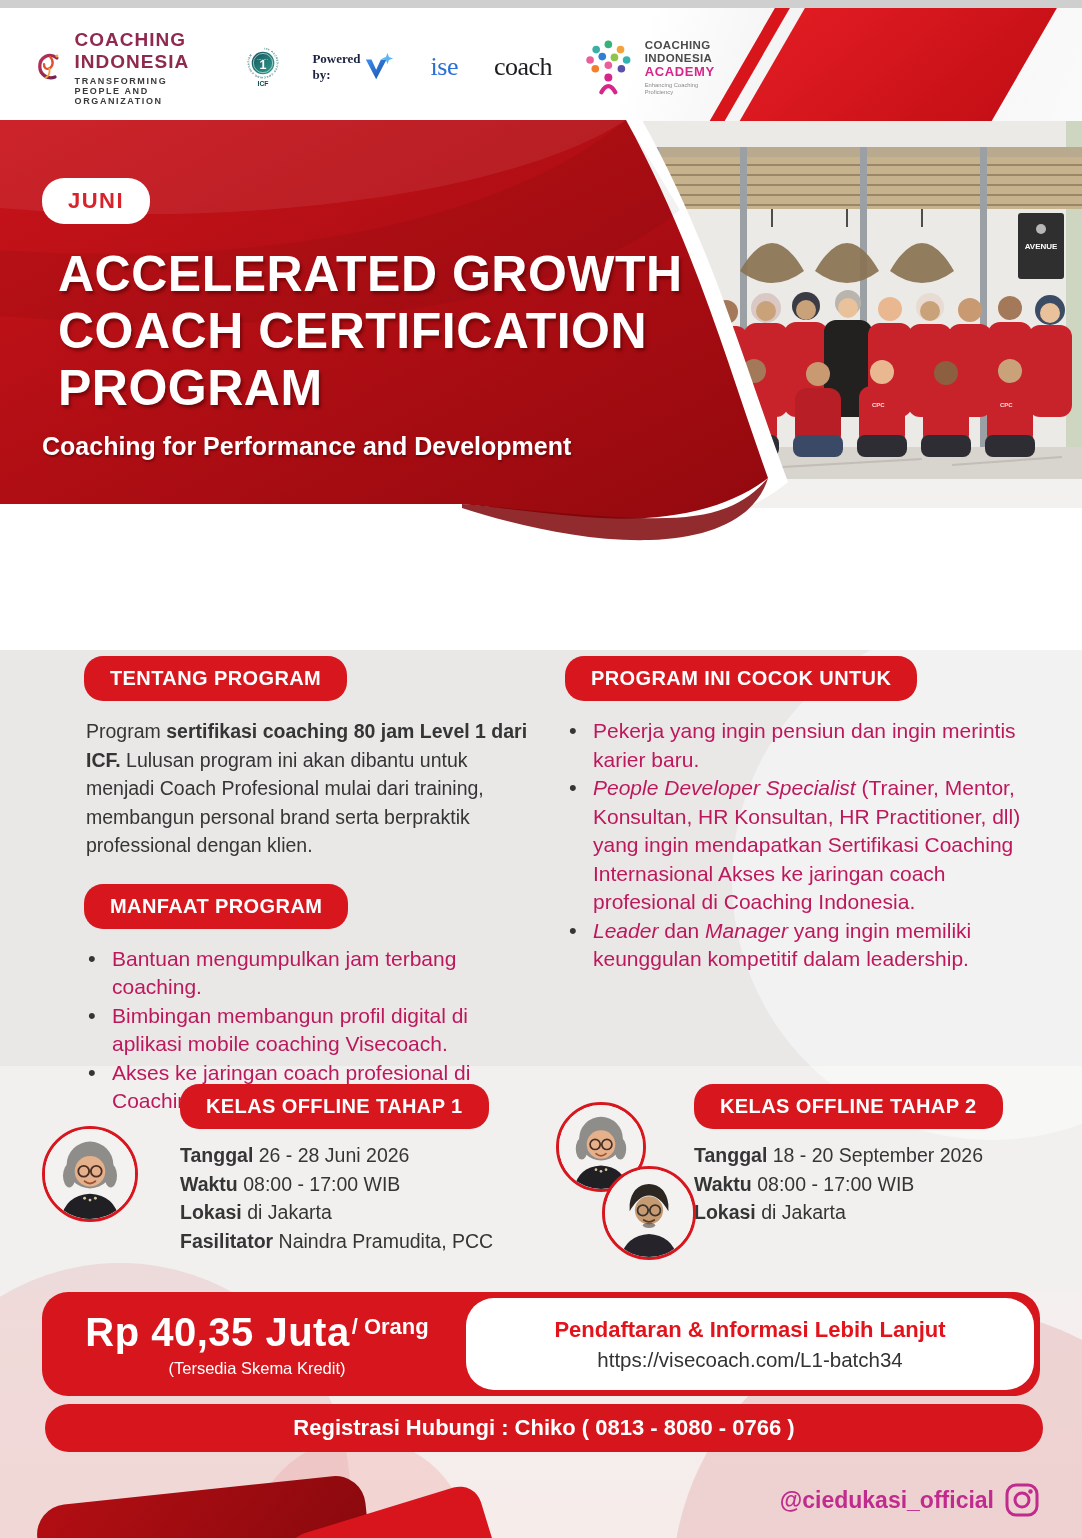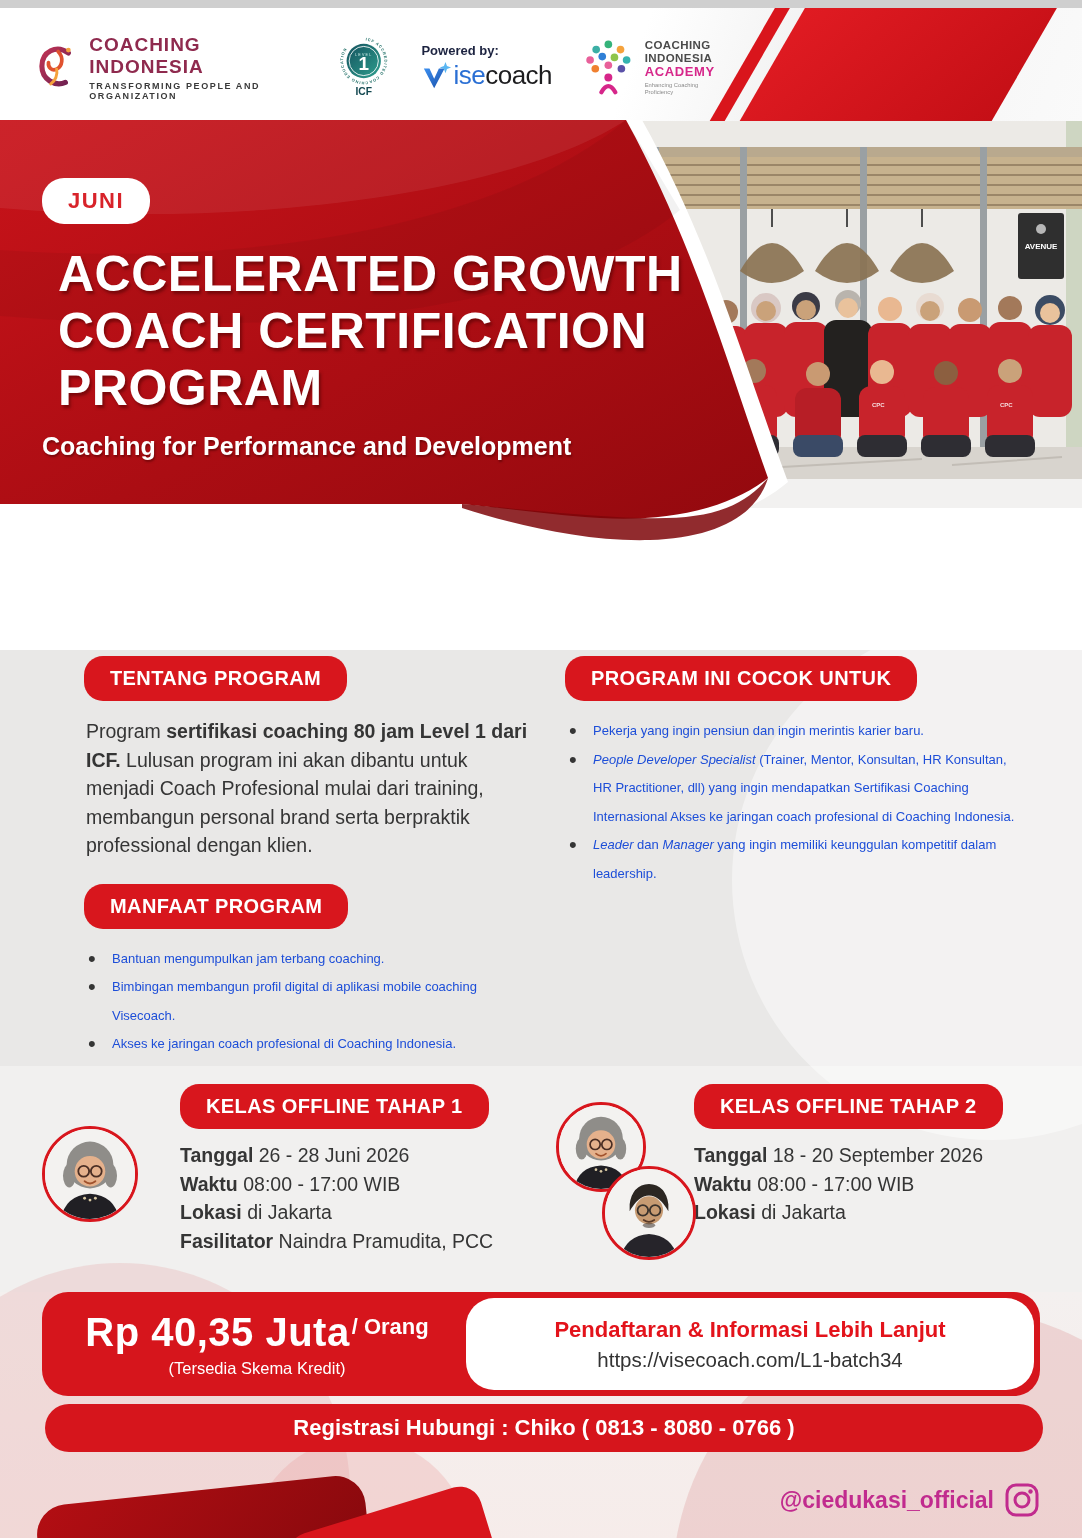--- a/index.html
+++ b/index.html
@@ -30,23 +30,23 @@
   .red-shape-2 { left:295px; top:1500px; width:200px; height:110px; border-radius:22px;
                  background:#d8151c; transform:rotate(-17deg); }
 
   
   .header { position:absolute; top:0; left:0; width:720px; height:118px;
             display:flex; align-items:center; gap:32px; padding-left:36px; z-index:5; }
   .brand { display:flex; align-items:center; gap:12px; }
   .brand-text { display:flex; flex-direction:column; gap:3px; }
   .brand-name { font-size:19px; font-weight:700; letter-spacing:1px; color:#8f2a4e; }
   .brand-tag  { font-size:9px; font-weight:700; letter-spacing:1.6px; color:#3a3a3a; }
-  .powered { display:flex; flex-direction:column; gap:2px; }
+  .powered { display:flex; align-items:center; gap:2px;font-family:Liberation Serif, serif; }
   .powered-label { font-size:13px; font-weight:700; color:#1c2340; }
-  .visecoach { display:flex; align-items:center; }
+  .visecoach { display:flex; align-items:center;gap:36px; }
   .vc-ise  { font-size:26px; font-weight:500; color:#2a6fd4; letter-spacing:-0.5px; }
   .vc-coach{ font-size:26px; font-weight:500; color:#1d1d1f; letter-spacing:-0.5px; }
   .academy { display:flex; align-items:center; gap:12px; }
   .academy-text { display:flex; flex-direction:column; line-height:1.12; }
   .ac-line { font-size:11.5px; font-weight:700; letter-spacing:.4px; color:#4a4a4a; }
   .ac-academy { font-size:13px; font-weight:800; letter-spacing:.6px; color:#d6268a; }
   .ac-tag { margin-top:3px; font-size:5.8px; color:#8a8a8a; }
 
   
   .hero-photo { position:absolute; top:112px; left:622px; width:460px; height:360px; z-index:1; }
@@ -68,21 +68,21 @@
   .i { font-style:italic; }
 
   
   .pill { display:inline-block; background:#d8161d; color:#ffffff; font-size:20px; font-weight:800;
           letter-spacing:.4px; padding:11px 26px; border-radius:19px; }
   .col-left  { position:absolute; top:648px; left:84px;  width:444px; z-index:4; }
   .col-right { position:absolute; top:648px; left:565px; width:460px; z-index:4; }
   .body-text { margin:16px 0 18px 2px; font-size:19.5px; line-height:28.5px; color:#353535; }
   .pill-2 { margin-top:6px; }
   .bullets { margin:16px 0 0 2px; list-style:none; }
-  .bullets li { position:relative; padding-left:26px; font-size:13px; line-height:28.5px; color:#1d4ed8; }
+  .bullets li { position:relative; padding-left:26px; font-size:21px; line-height:28.5px; color:#be185d; }
   .bullets li::before { content:"•"; position:absolute; left:2px; top:0; font-size:22px; color:#353535; }
 
   
   .class-card { position:absolute; z-index:4; }
   .card-1 { top:1076px; left:180px; width:360px; }
   .card-2 { top:1076px; left:694px; width:360px; }
   .class-lines { margin-top:12px; }
   .class-lines .line { font-size:19.5px; line-height:28.5px; color:#353535; }
   .avatar { position:absolute; border-radius:50%; border:3px solid #d8161d; background:#ffffff;
             overflow:hidden; z-index:4; }

